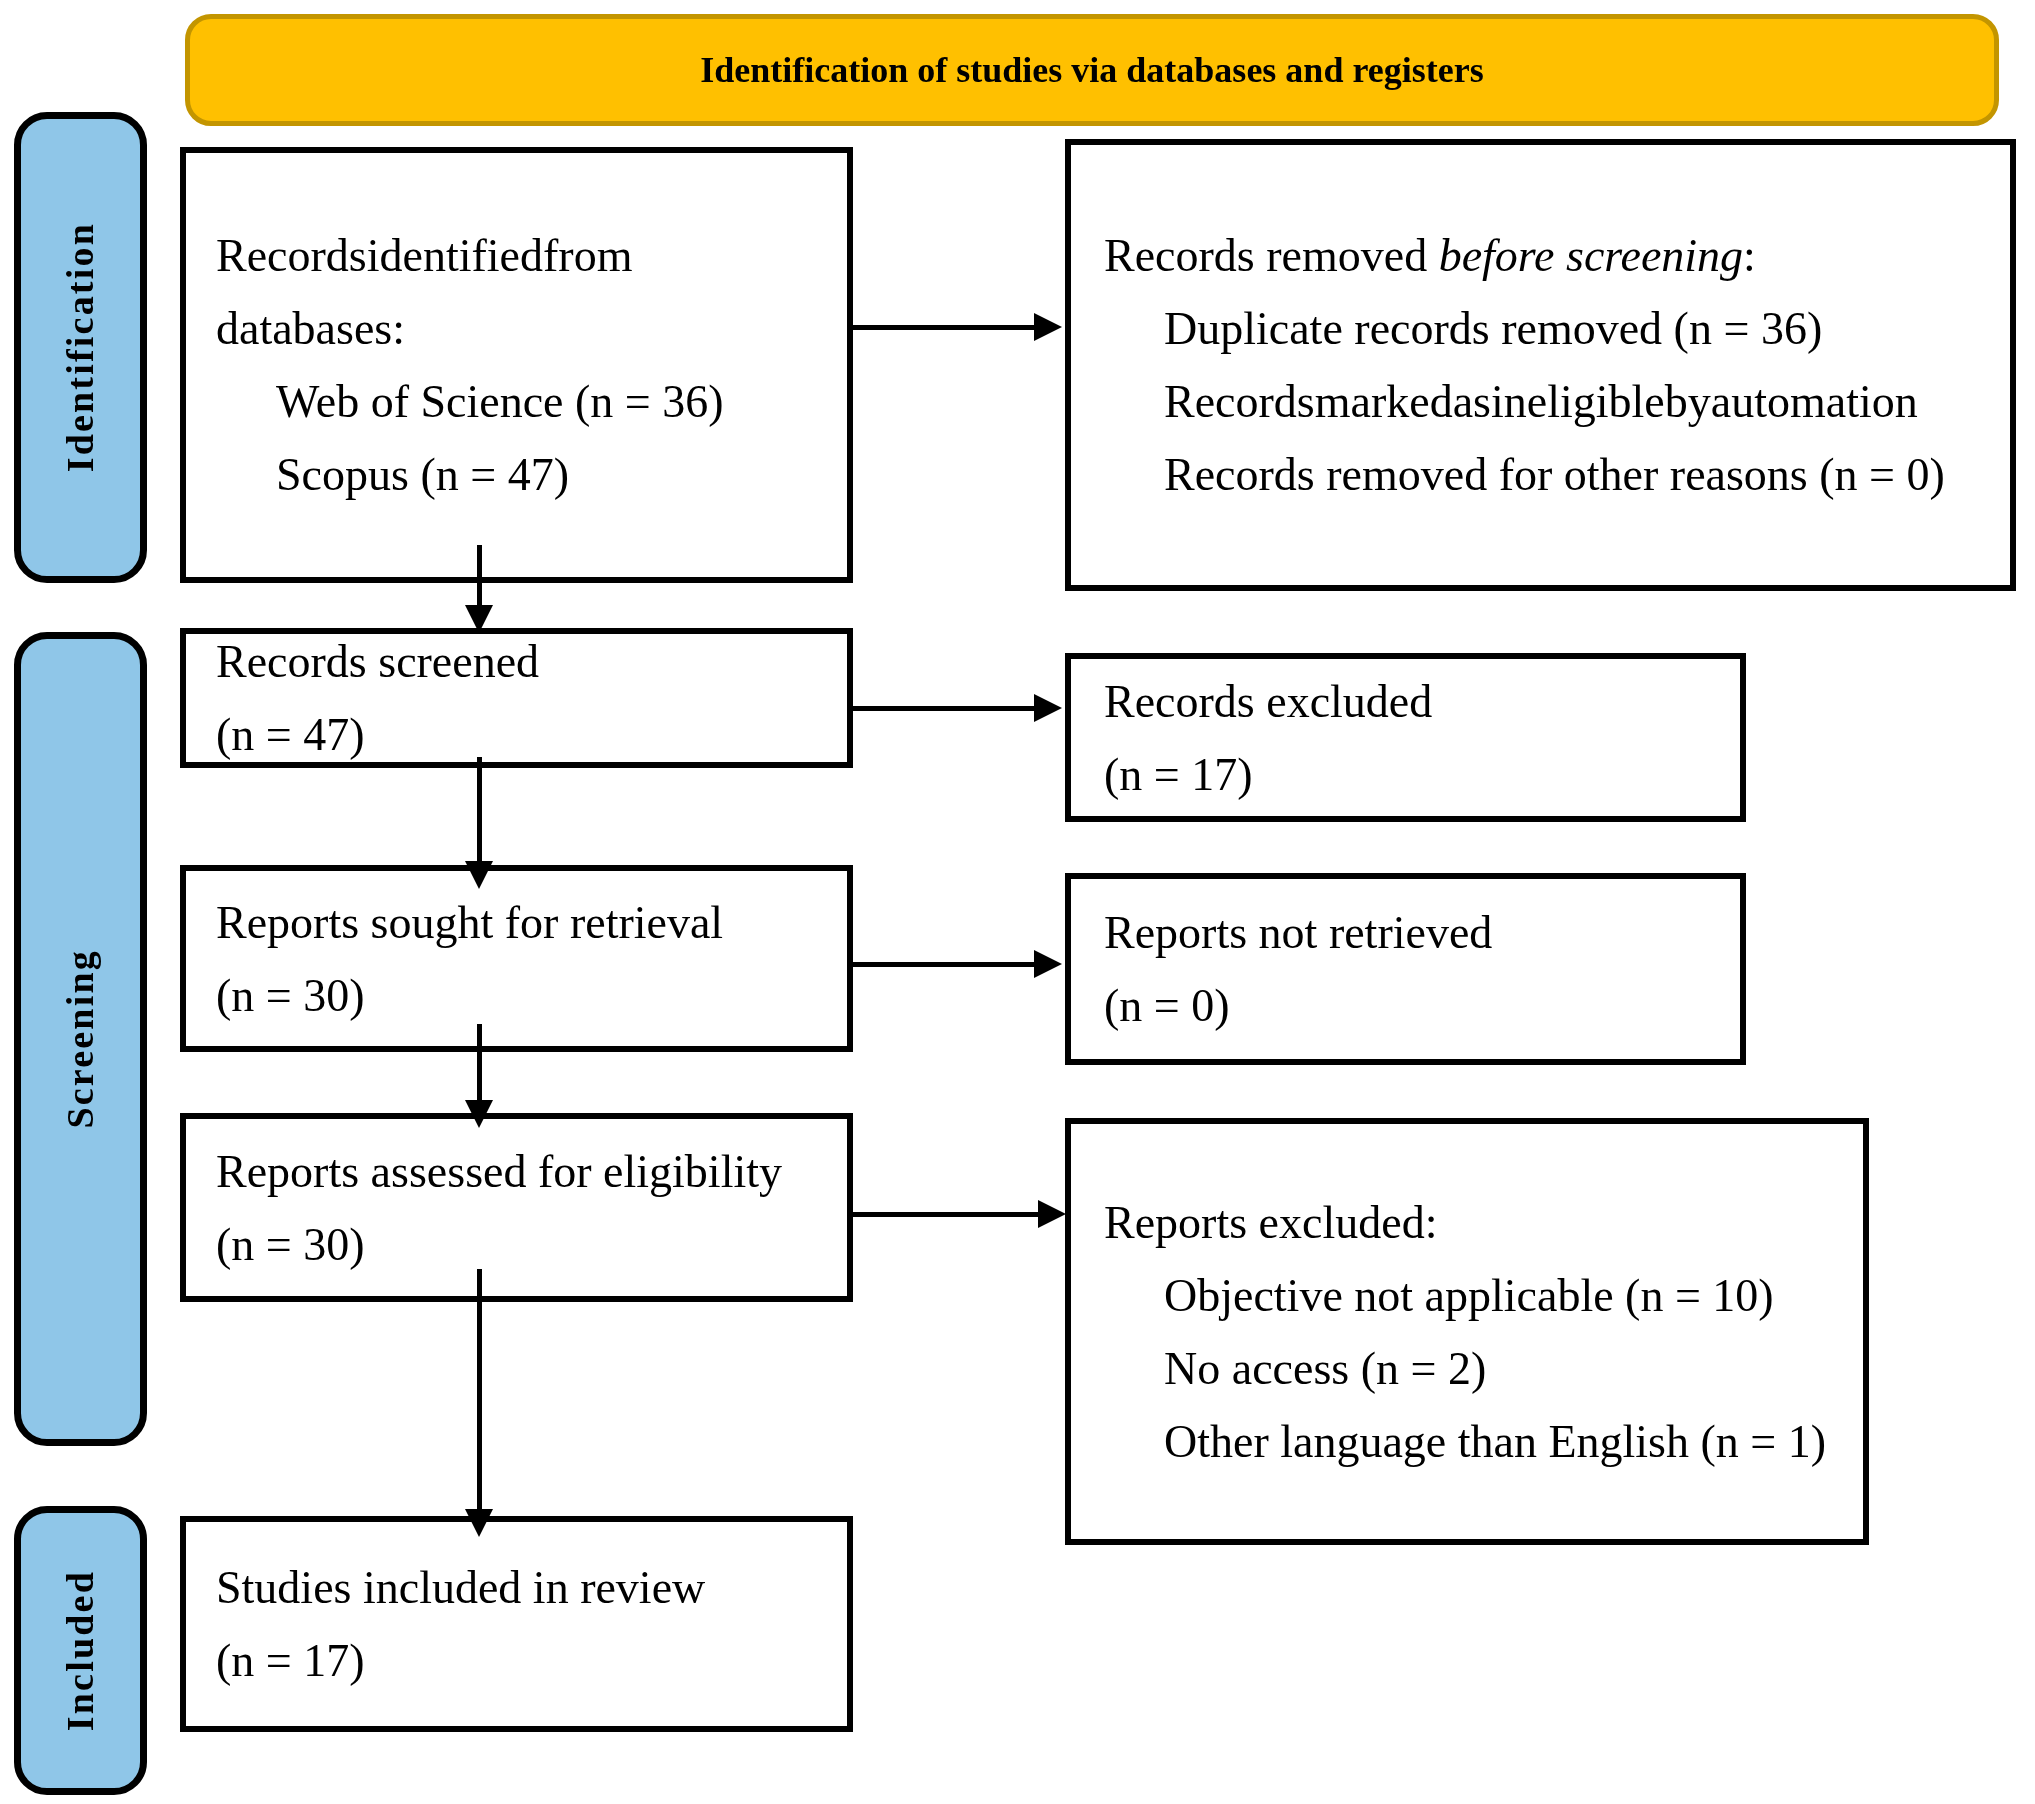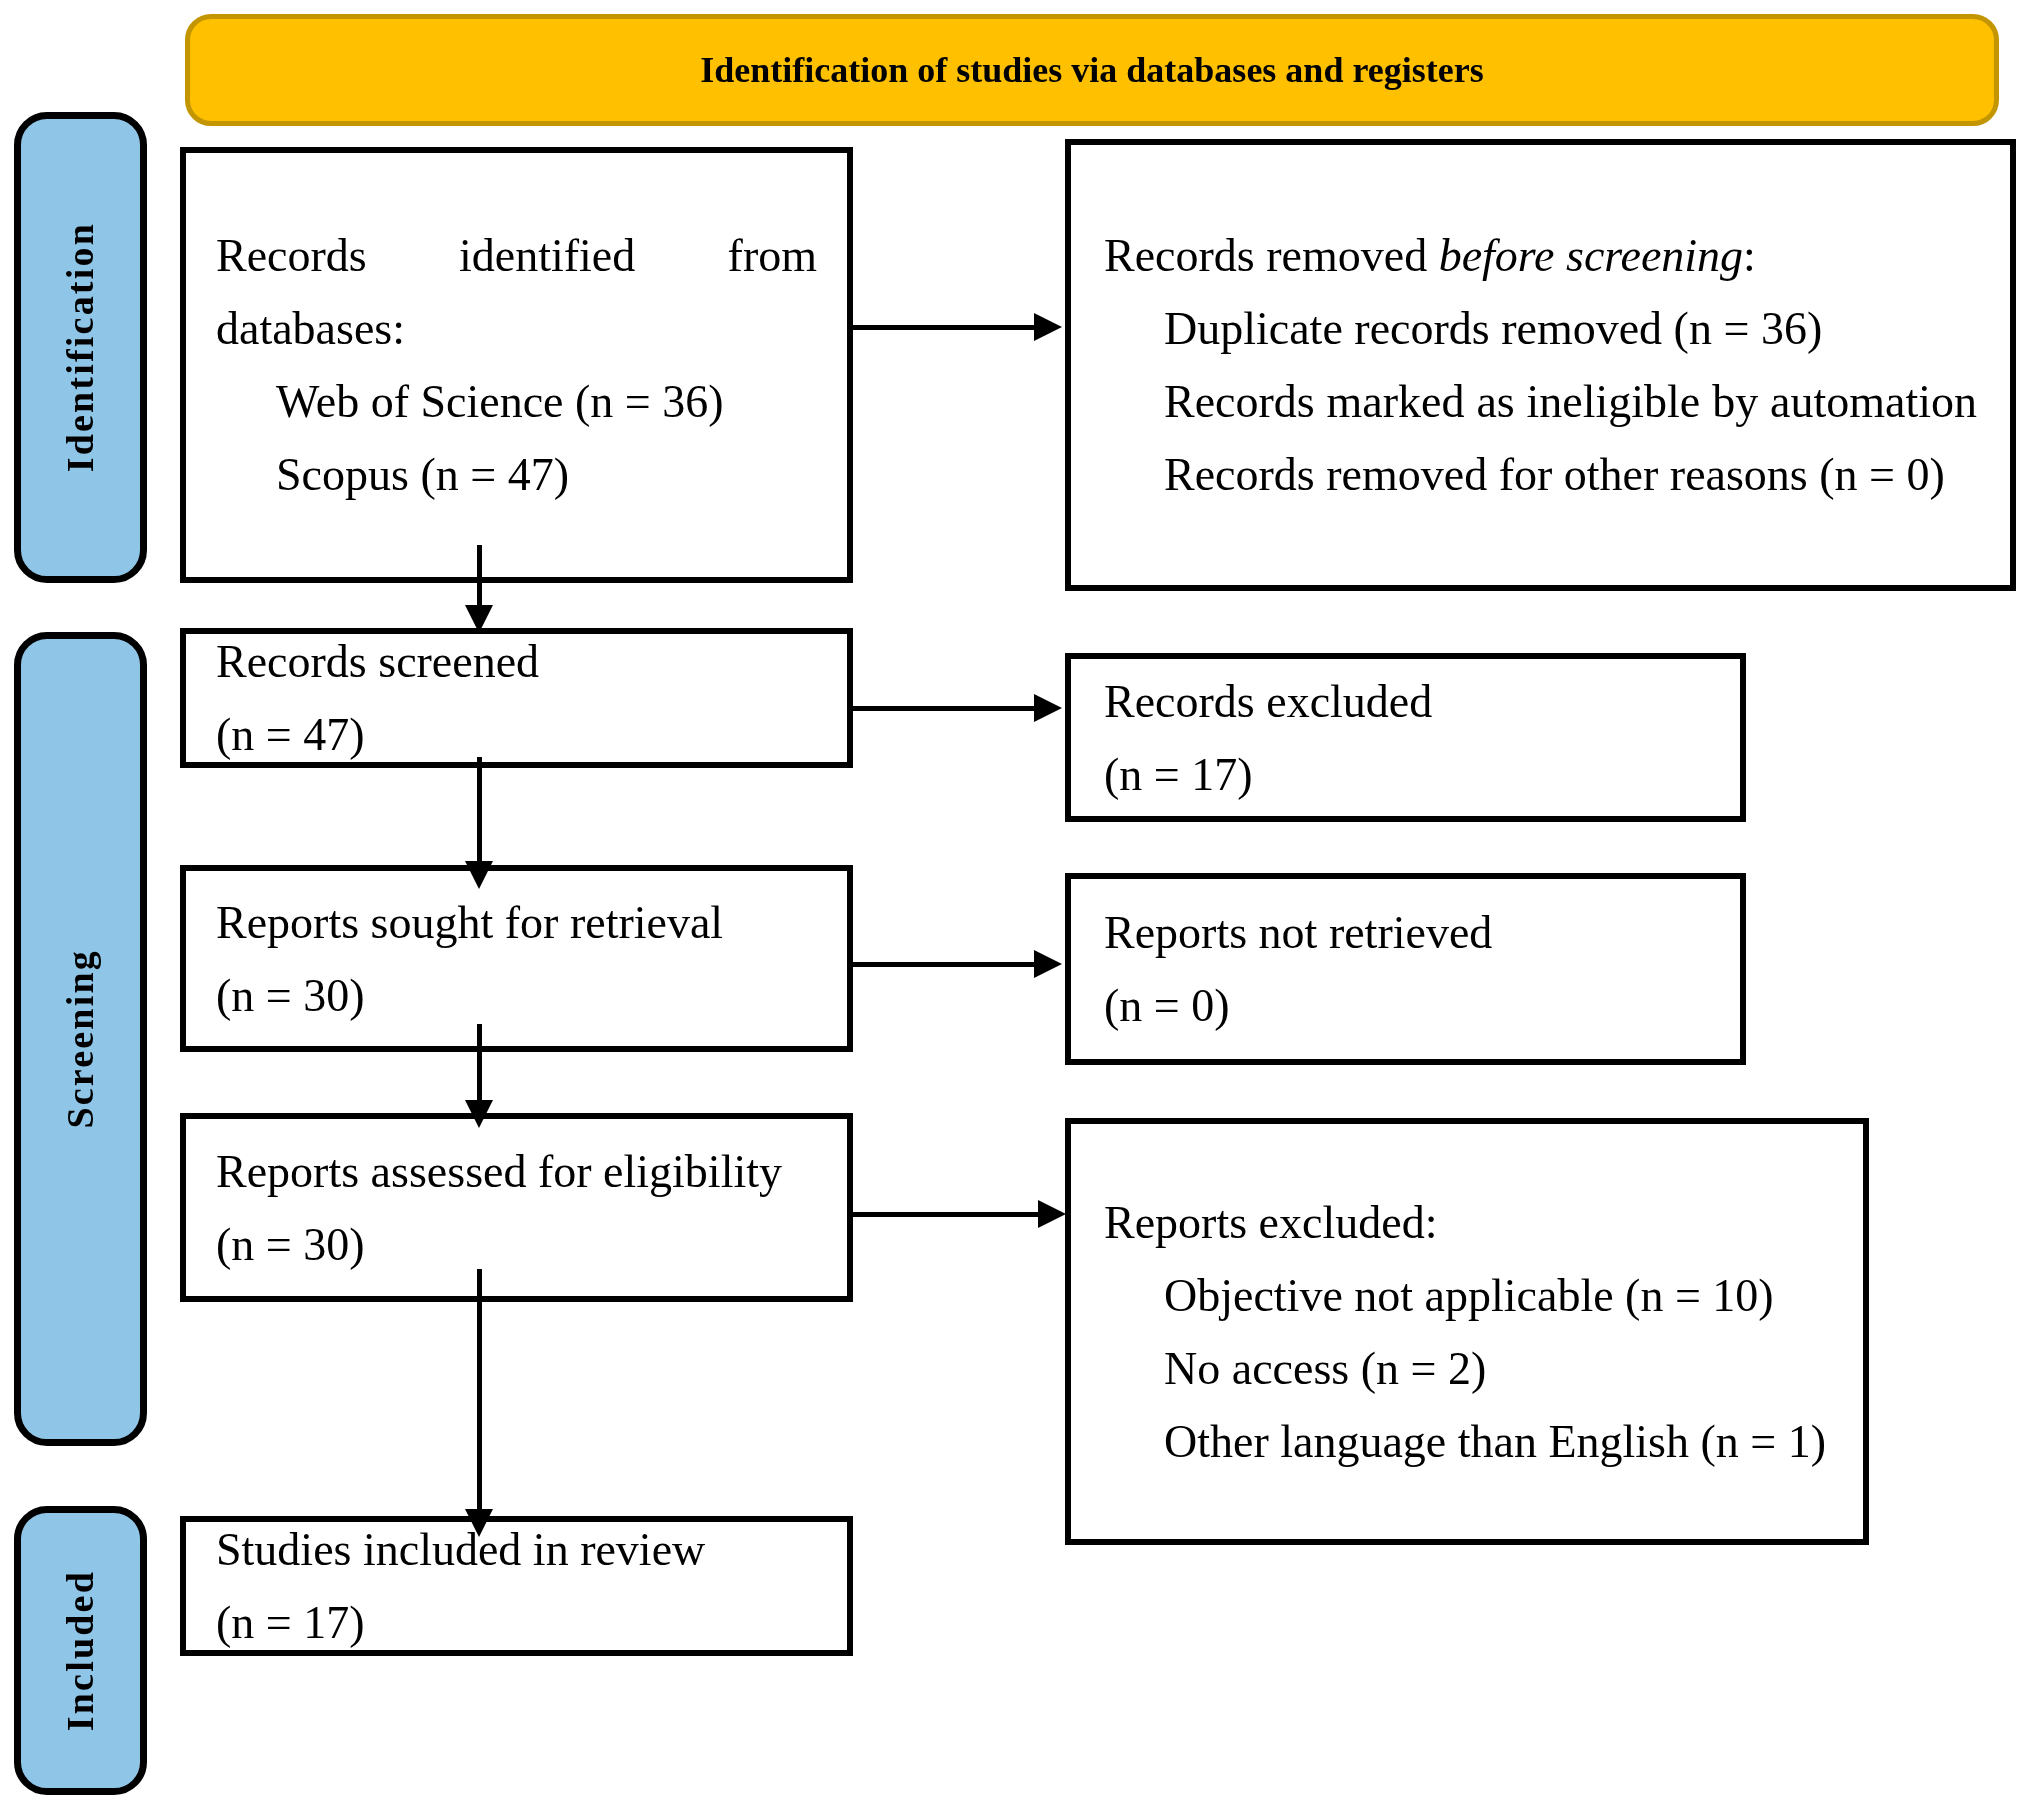--- a/index.html
+++ b/index.html
@@ -64,21 +64,21 @@
     display: flex;
     flex-direction: column;
     justify-content: center;
     font-size: 46px;
     line-height: 73px;
     color: #000000;
   }
   .box.left-col { left: 180px; width: 673px; padding: 0 30px; }
   .box.right-col { left: 1065px; padding: 0 33px; }
   .indent { padding-left: 60px; }
-  .jrow { display: flex; justify-content: space-between; }
+  .jrow { display: flex; }
   .jrow.indented { padding-left: 60px; }
   .line { white-space: nowrap; }
   .italic { font-style: italic; }
   
   .vline { position: absolute; width: 4.9px; background: #000000; }
   .hline { position: absolute; height: 4.9px; background: #000000; }
   .head-right {
     position: absolute; width: 0; height: 0;
     border-top: 14px solid transparent;
     border-bottom: 14px solid transparent;
@@ -129,21 +129,21 @@
   <div class="box left-col" style="top:865px;height:187px;">
     <div class="line">Reports sought for retrieval</div>
     <div class="line">(n = 30)</div>
   </div>
 
   <div class="box left-col" style="top:1113px;height:189px;">
     <div class="line">Reports assessed for eligibility</div>
     <div class="line">(n = 30)</div>
   </div>
 
-  <div class="box left-col" style="top:1516px;height:140px;">
+  <div class="box left-col" style="top:1516px;height:216px;">
     <div class="line">Studies included in review</div>
     <div class="line">(n = 17)</div>
   </div>
 
   <div class="box right-col" style="top:139px;width:951px;height:452px;">
     <div class="line">
       <span>Records removed </span><span class="italic">before screening</span><span>:</span>
     </div>
     <div class="line indent">Duplicate records removed (n = 36)</div>
     <div class="jrow indented">

